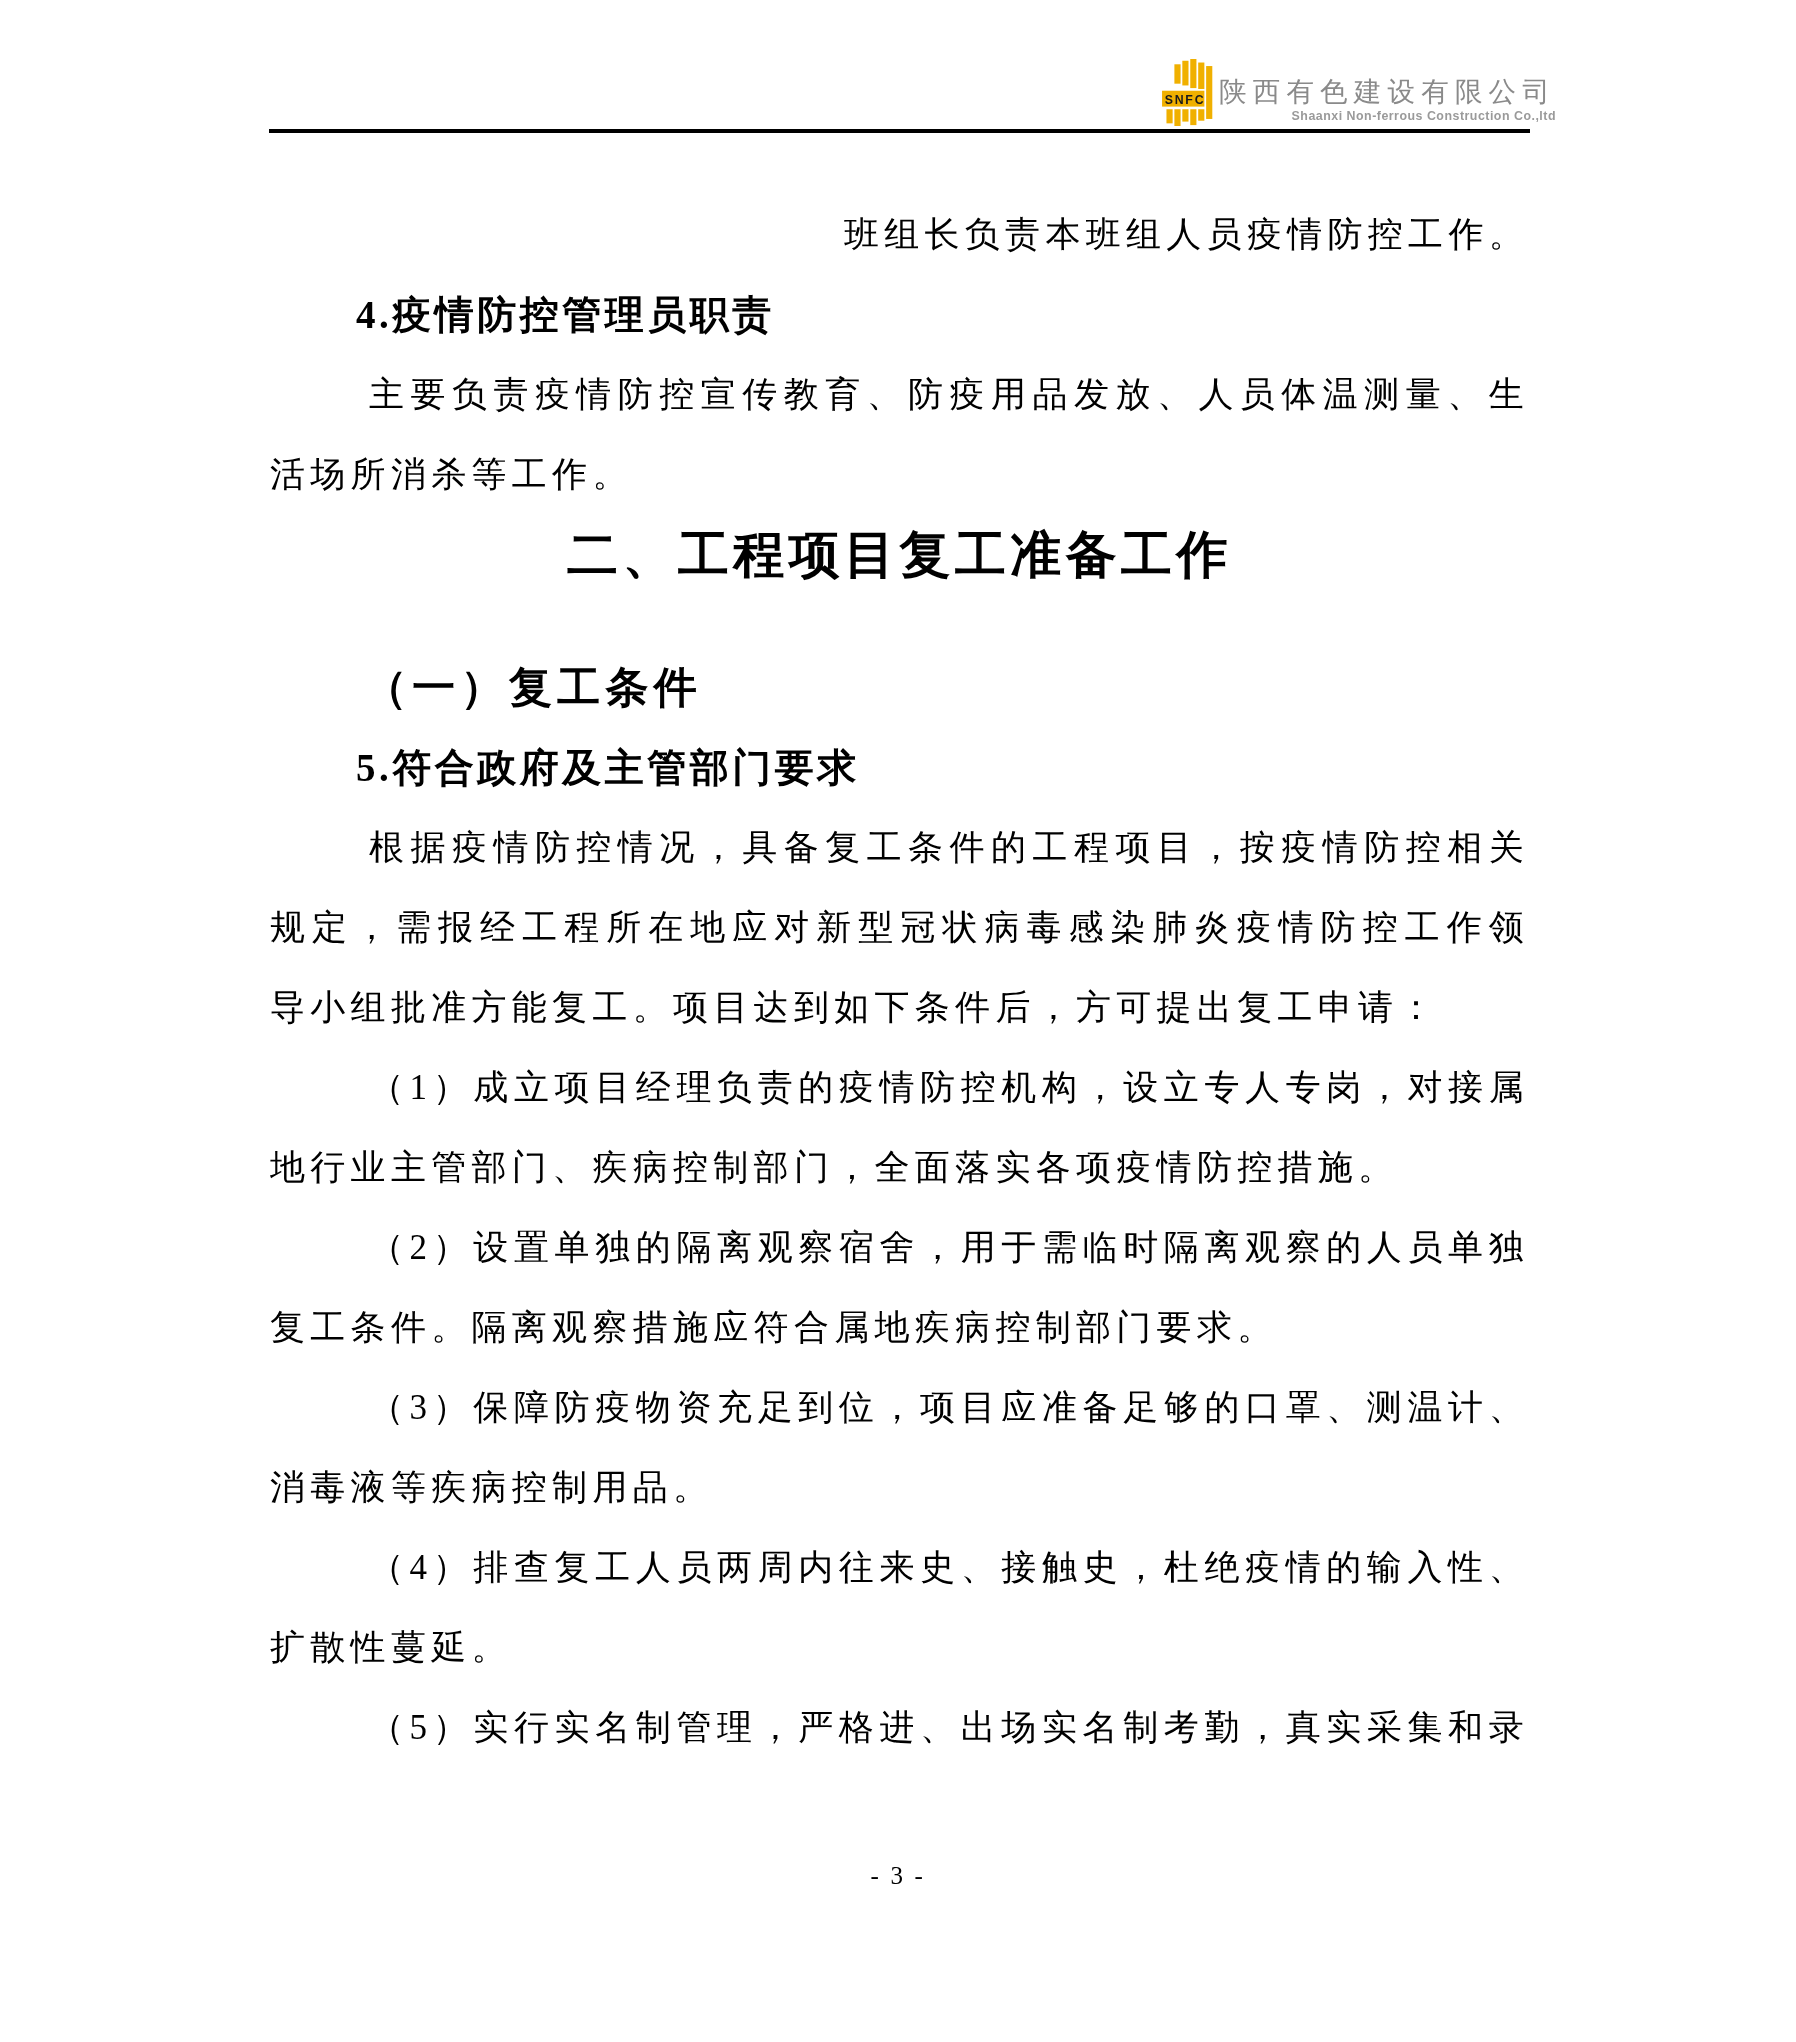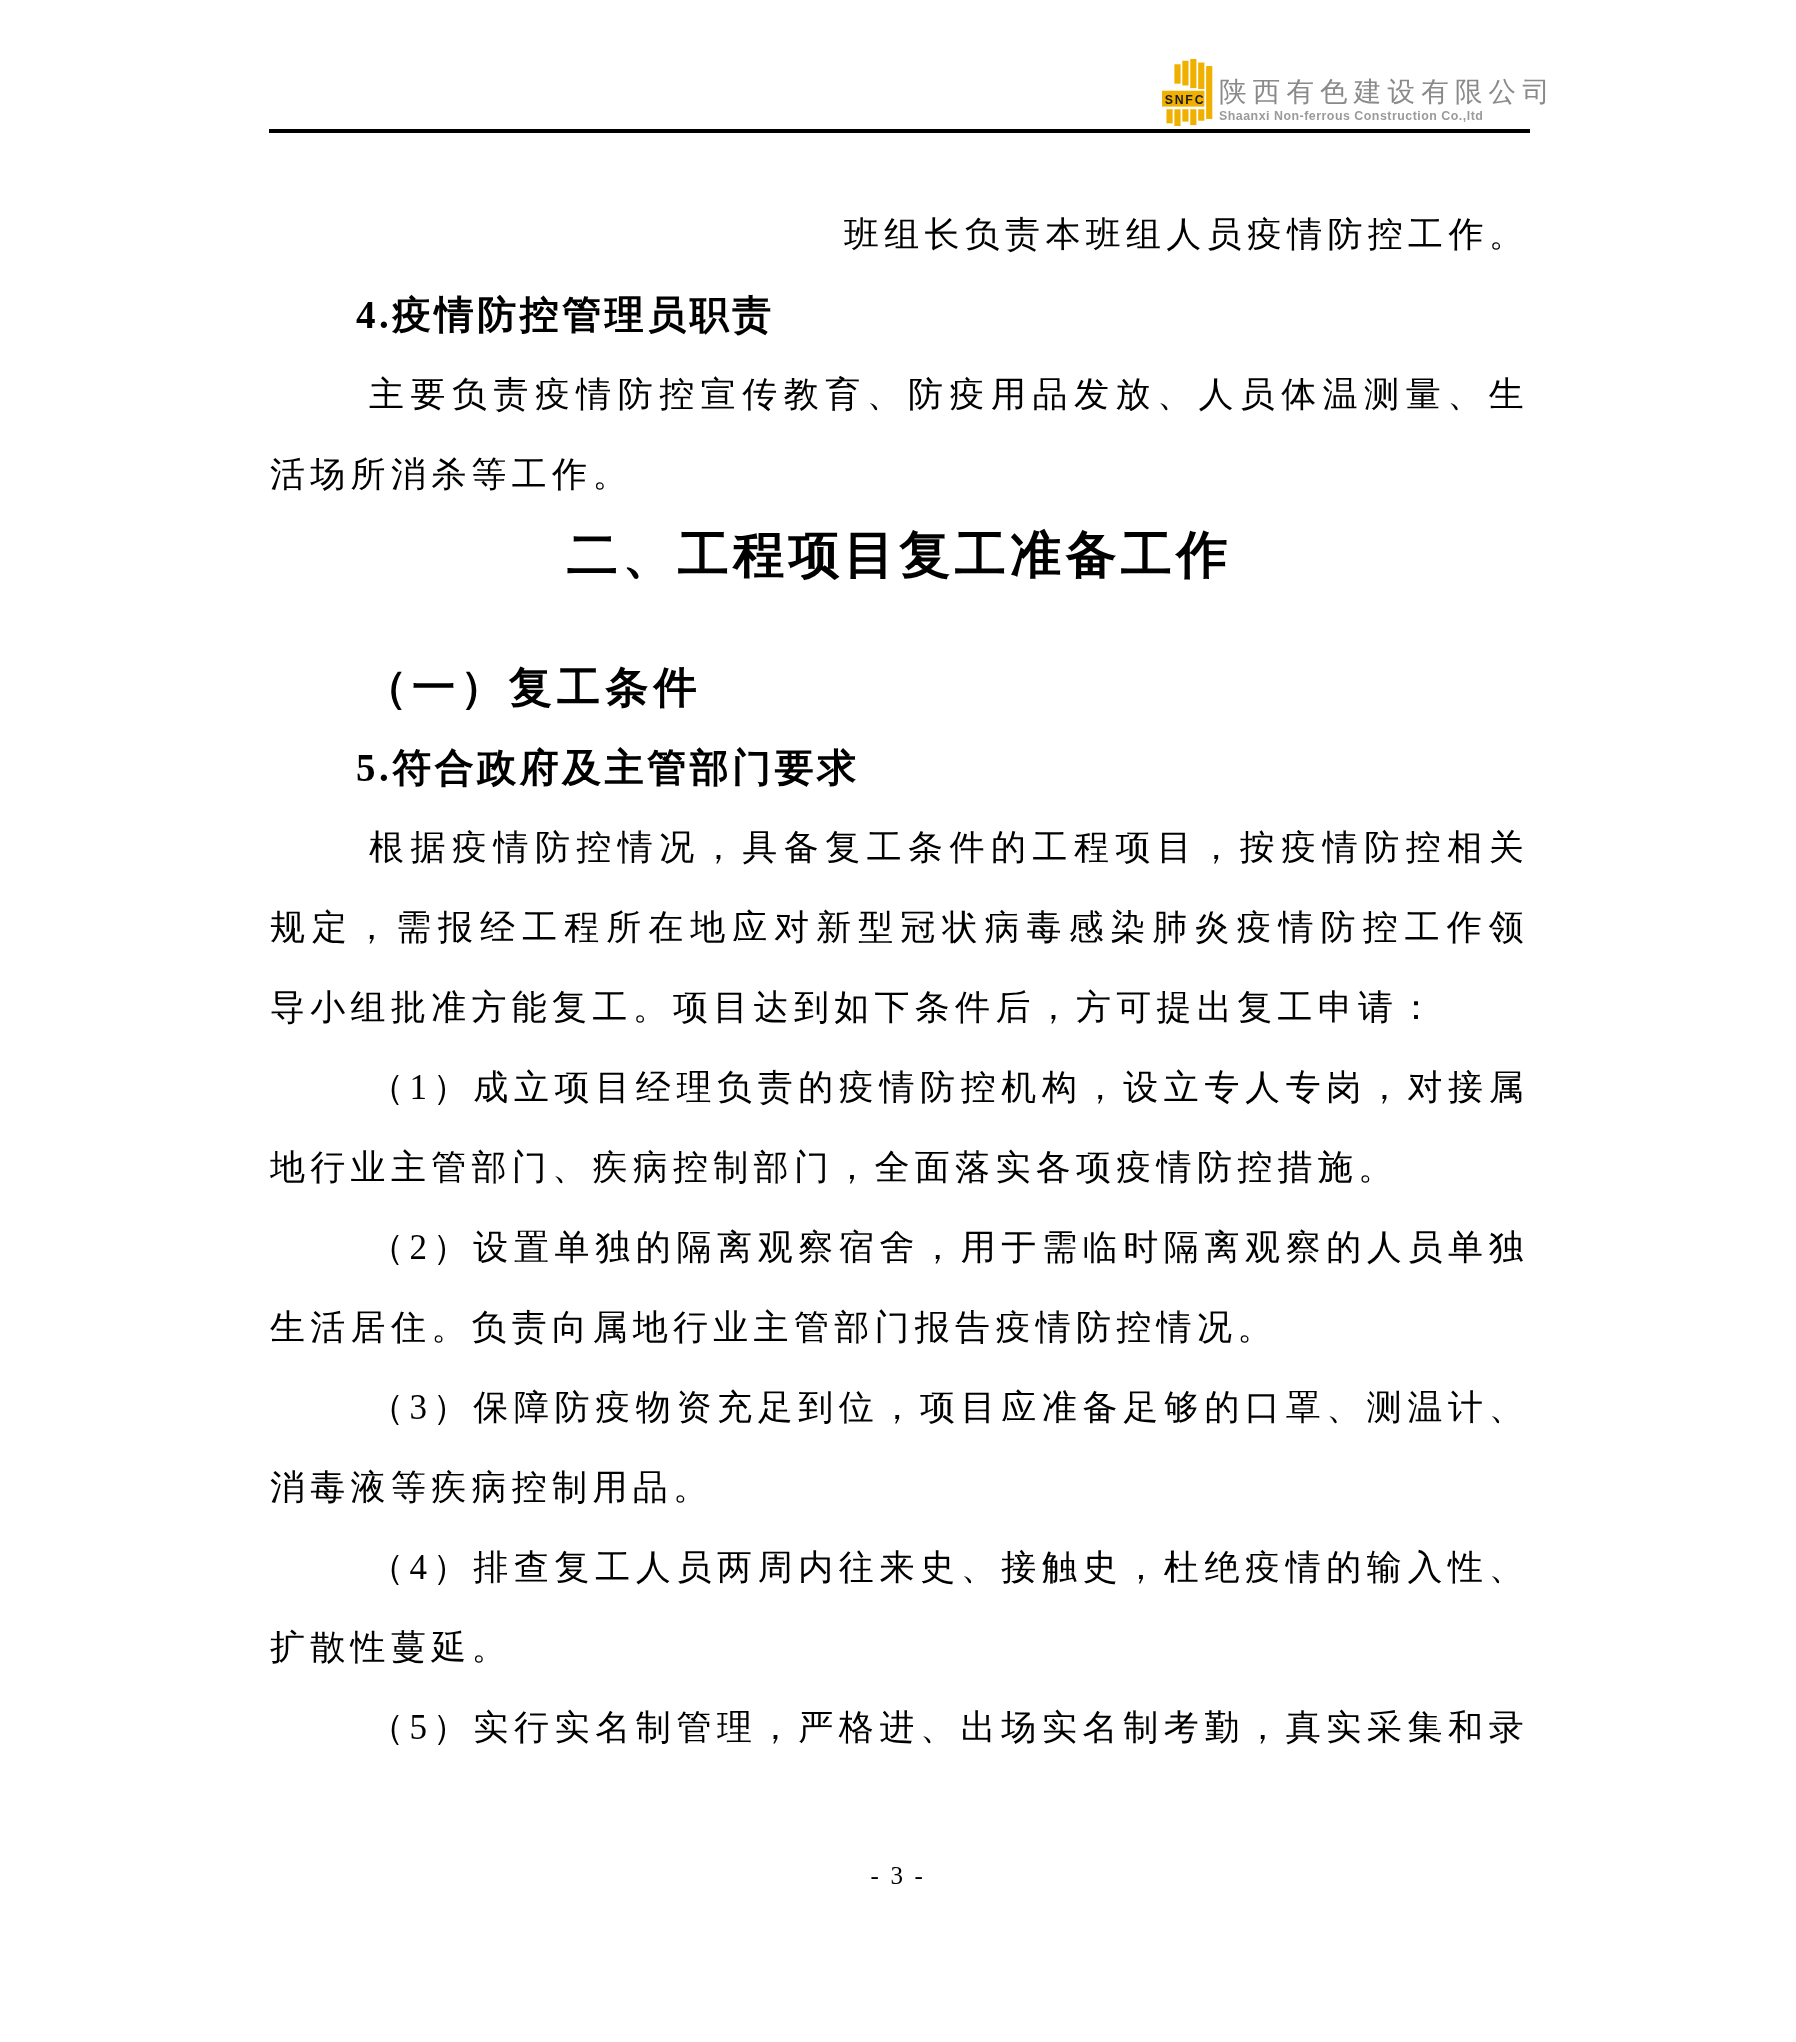--- a/index.html
+++ b/index.html
@@ -15,21 +15,21 @@
     color:#000;
     overflow:hidden;
   }
 
   
   .logo {
     position:absolute; top:59px; left:1162px;
     display:flex; align-items:flex-end; gap:4px;
   }
   .logo-icon { width:53px; height:67px; flex:0 0 auto; }
-  .logo-text { padding-bottom:1.8px; }
+  .logo-text { padding-bottom:1.8px;text-align:right; }
   .logo-zh {
     font-size:27.5px; color:#8a8a8a; letter-spacing:6.2px;
     white-space:nowrap; font-family:"Liberation Sans","DejaVu Sans",sans-serif;
     line-height:32px;
   }
   .logo-en {
     font-size:12.4px; color:#9a9a9a; letter-spacing:0.5px;
     white-space:nowrap; font-family:"Liberation Sans","DejaVu Sans",sans-serif;
     font-weight:bold; line-height:16px;
   }
@@ -117,21 +117,21 @@
     <div class="line">活场所消杀等工作。</div>
     <div class="h-big">二、工程项目复工准备工作</div>
     <div class="h-one">（一）复工条件</div>
     <div class="h-sub">5.符合政府及主管部门要求</div>
     <div class="line indent stretch">根据疫情防控情况，具备复工条件的工程项目，按疫情防控相关</div>
     <div class="line stretch">规定，需报经工程所在地应对新型冠状病毒感染肺炎疫情防控工作领</div>
     <div class="line">导小组批准方能复工。项目达到如下条件后，方可提出复工申请：</div>
     <div class="line indent stretch">（1）成立项目经理负责的疫情防控机构，设立专人专岗，对接属</div>
     <div class="line">地行业主管部门、疾病控制部门，全面落实各项疫情防控措施。</div>
     <div class="line indent stretch">（2）设置单独的隔离观察宿舍，用于需临时隔离观察的人员单独</div>
-    <div class="line">生活居住。负责向属地行业主管部门报告疫情防控情况。</div>
+    <div class="line">复工条件。隔离观察措施应符合属地疾病控制部门要求。</div>
     <div class="line indent stretch">（3）保障防疫物资充足到位，项目应准备足够的口罩、测温计、</div>
     <div class="line">消毒液等疾病控制用品。</div>
     <div class="line indent stretch">（4）排查复工人员两周内往来史、接触史，杜绝疫情的输入性、</div>
     <div class="line">扩散性蔓延。</div>
     <div class="line indent stretch">（5）实行实名制管理，严格进、出场实名制考勤，真实采集和录</div>
   </div>
 
   <div class="footer">- 3 -</div>
 
 </div>

